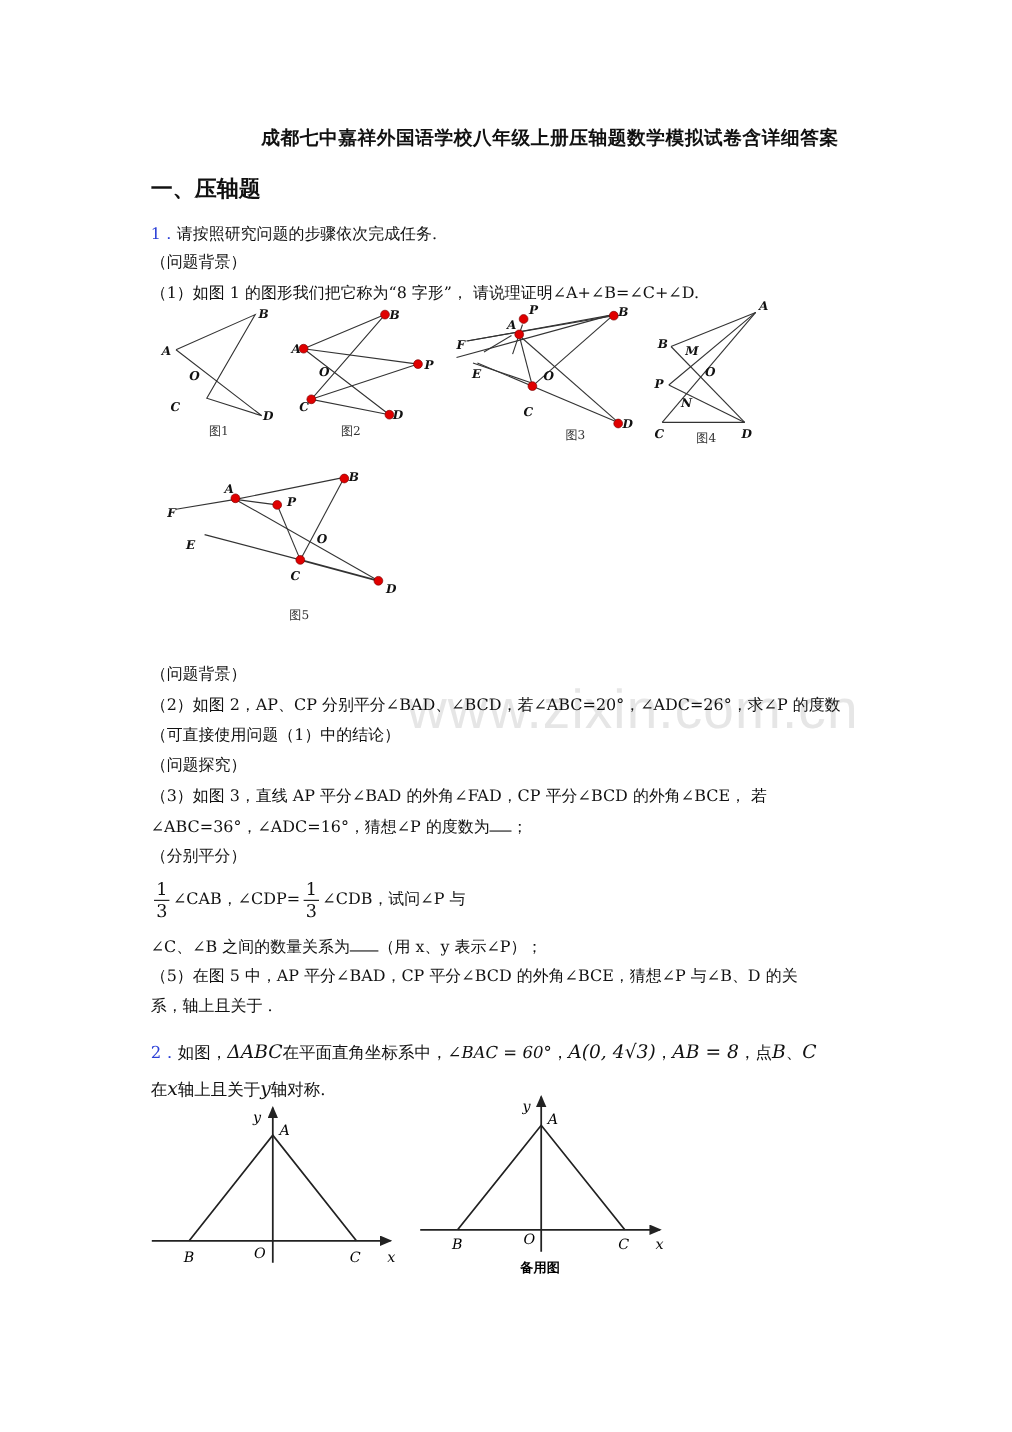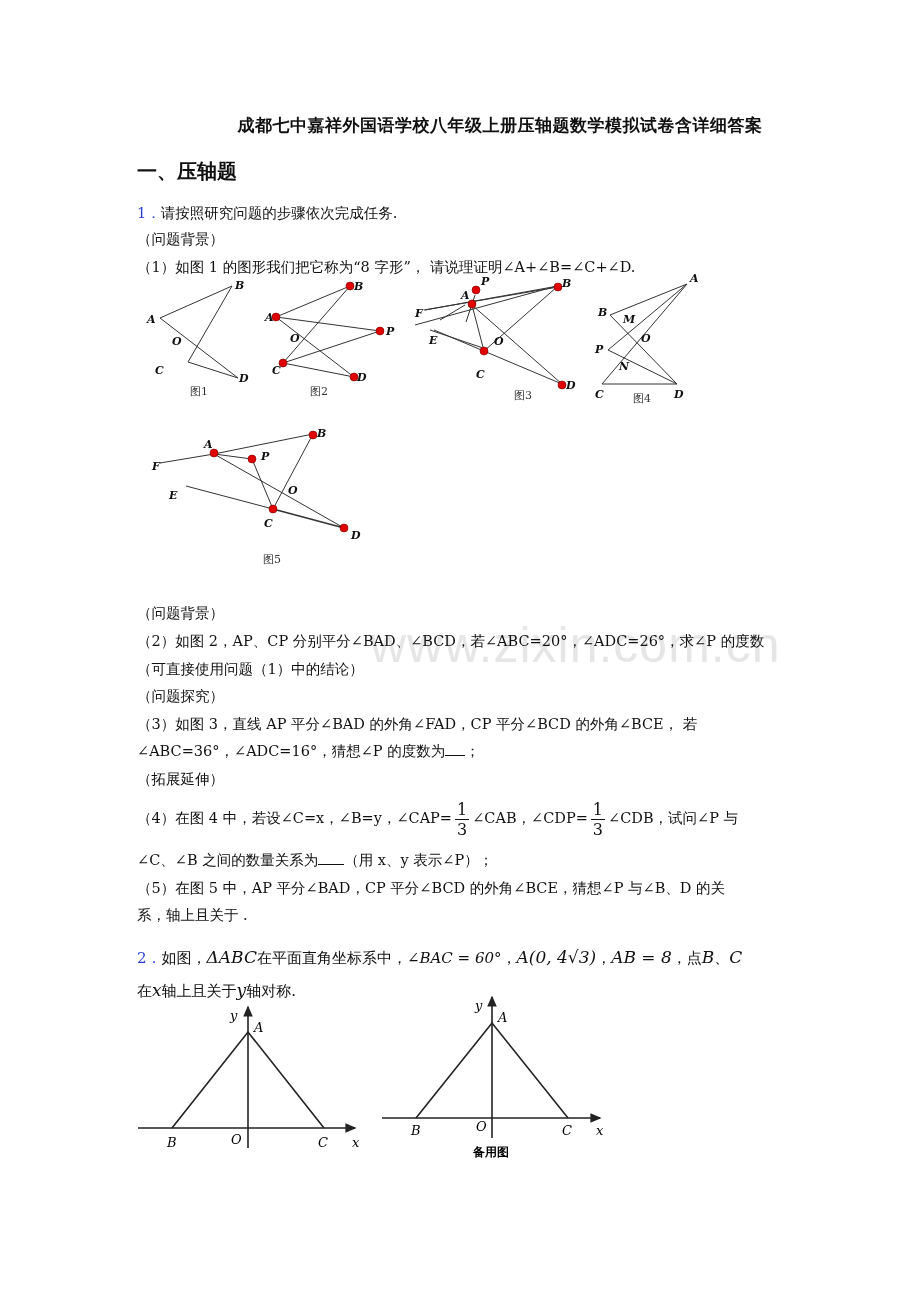--- a/index.html
+++ b/index.html
@@ -143,23 +143,23 @@
 <div class="abs watermark">www.zixin.com.cn</div>
 
 <div class="abs line" style="top:582px">（问题背景）</div>
 <div class="abs line" style="top:610px">（2）如图 2，AP、CP 分别平分∠BAD、∠BCD，若∠ABC=20°，∠ADC=26°，求∠P 的度数</div>
 <div class="abs line" style="top:638px">（可直接使用问题（1）中的结论）</div>
 <div class="abs line" style="top:665px">（问题探究）</div>
 <div class="abs line" style="top:693px">（3）如图 3，直线 AP 平分∠BAD 的外角∠FAD，CP 平分∠BCD 的外角∠BCE， 若</div>
 <div class="abs line" style="top:720px">
   <span>∠ABC=36°，∠ADC=16°，猜想∠P 的度数为</span><span class="blank"></span><span>；</span>
 </div>
-<div class="abs line" style="top:748px">（拓展延伸）</div>
+<div class="abs line" style="top:748px">（分别平分）</div>
 <div class="abs line" style="top:775px;line-height:44px">
-  <span>（4）在图 4 中，若设∠C=x，∠B=y，∠CAP=</span><span class="frac"><span class="num">1</span><span class="den">3</span></span><span>∠CAB，∠CDP=</span><span class="frac"><span class="num">1</span><span class="den">3</span></span><span>∠CDB，试问∠P 与</span>
+  <span class="frac"><span class="num">1</span><span class="den">3</span></span><span>∠CAB，∠CDP=</span><span class="frac"><span class="num">1</span><span class="den">3</span></span><span>∠CDB，试问∠P 与</span>
 </div>
 <div class="abs line" style="top:829px">
   <span>∠C、∠B 之间的数量关系为</span><span class="blank" style="width:26px"></span><span>（用 x、y 表示∠P）；</span>
 </div>
 <div class="abs line" style="top:857px">（5）在图 5 中，AP 平分∠BAD，CP 平分∠BCD 的外角∠BCE，猜想∠P 与∠B、D 的关</div>
 <div class="abs line" style="top:884px">系，轴上且关于 .</div>
 
 <div class="abs line" style="top:926px;font-size:15px">
   <span class="qnum">2．</span><span>如图，</span><span class="it" style="font-size:17px">ΔABC</span><span>在平面直角坐标系中，</span><span class="it">∠BAC = 60°</span><span>，</span><span class="it" style="font-size:17px">A(0, 4√3)</span><span>，</span><span class="it" style="font-size:17px">AB = 8</span><span>，点</span><span class="it" style="font-size:17px">B</span><span>、</span><span class="it" style="font-size:17px">C</span>
 </div>

